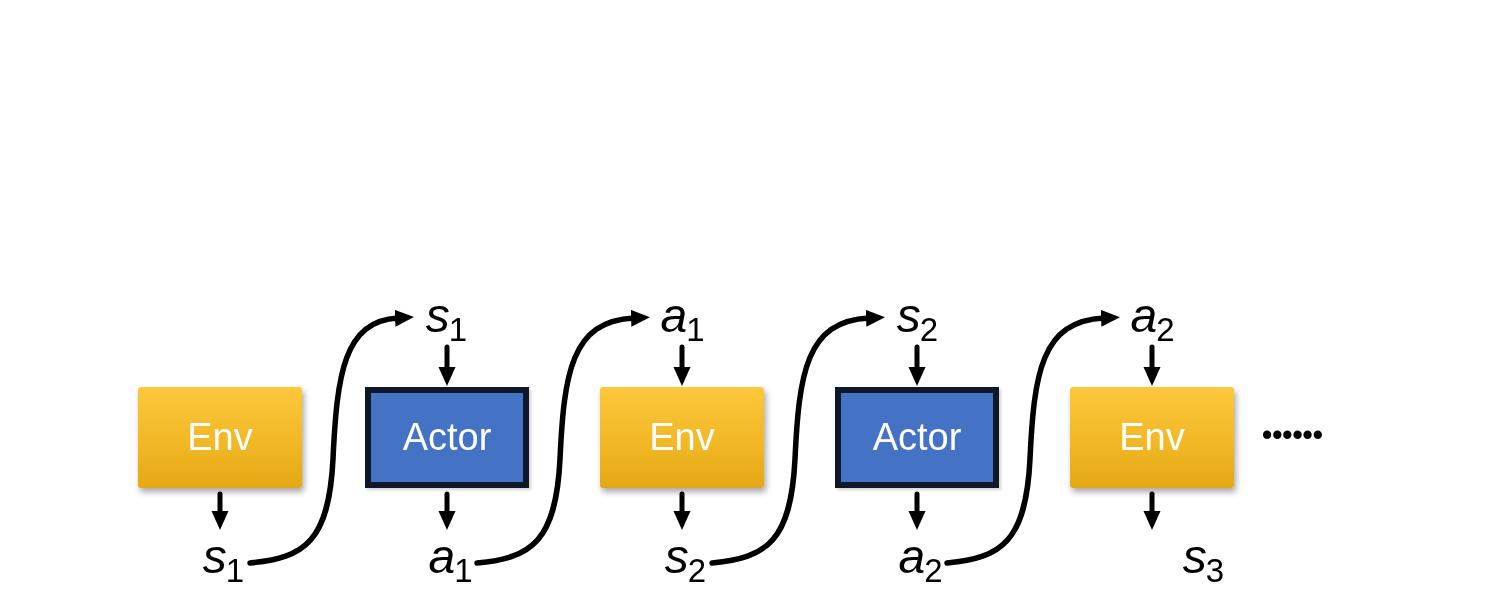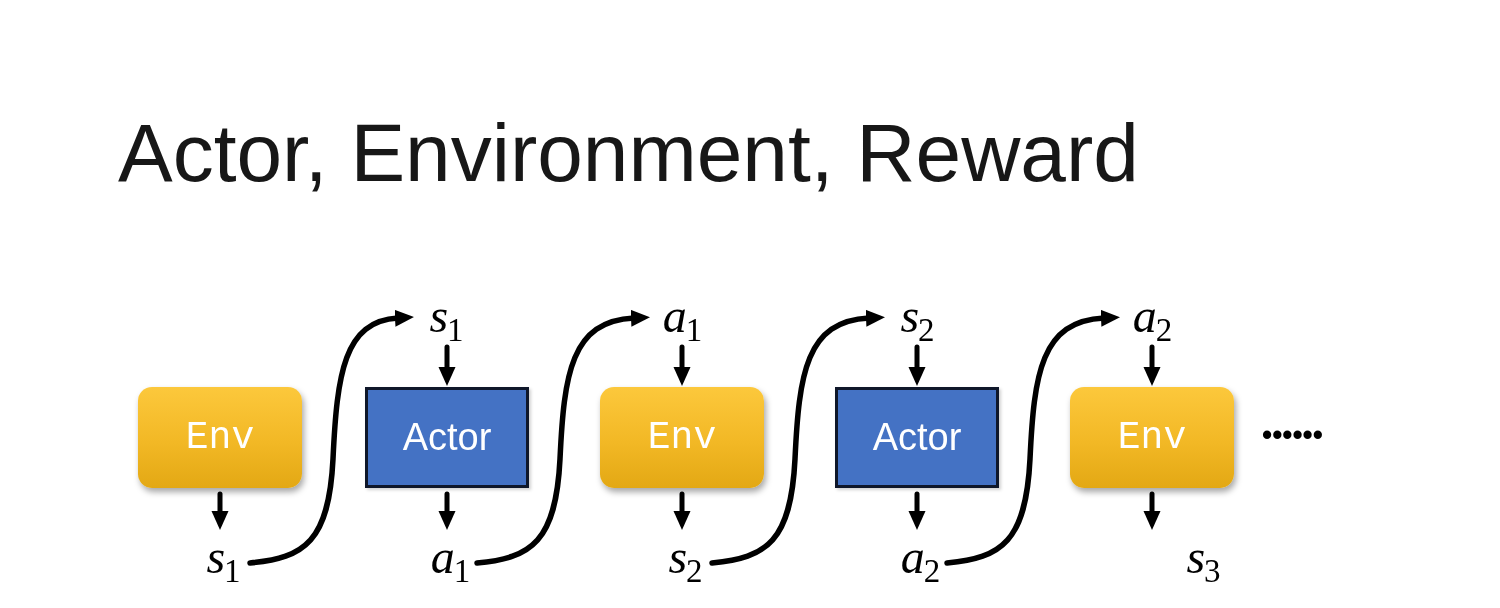--- a/index.html
+++ b/index.html
@@ -12,38 +12,37 @@
     font-size:82px; font-weight:300; color:#171717;
     white-space:nowrap; line-height:1.1;
   }
   .box {
     position:absolute; top:387px; width:164px; height:101px;
     display:flex; align-items:center; justify-content:center;
     font-size:38px; color:#ffffff; box-sizing:border-box;
   }
   .box.env {
     background:linear-gradient(180deg, #FCC83C 0%, #F2B825 55%, #E3A814 100%);
-    border-radius:14px;
+    border-radius:3px;
     box-shadow:2px 4px 6px rgba(0,0,0,0.35);
-    font-family:Liberation Mono, monospace;
   }
   .box.actor {
     background:#4472C4;
-    border:3px solid #0f172a;
+    border:6px solid #0f172a;
     box-shadow:2px 2px 3px rgba(0,0,0,0.18);
   }
   .box-1 { left:138px; }
   .box-2 { left:365px; }
   .box-3 { left:600px; }
   .box-4 { left:835px; }
   .box-5 { left:1070px; }
 
   .mlabel {
     position:absolute; transform:translateX(-50%);
-    font-family:Liberation Serif, serif; font-style:italic;
+    font-family:Liberation Sans, sans-serif; font-style:italic;
     font-size:48px; color:#000000; line-height:1; white-space:nowrap;
   }
   .mlabel sub {
     font-style:normal; font-size:33px; line-height:1;
     vertical-align:baseline; position:relative; top:9px; left:-1px;
   }
   .top-label { top:292px; }
   .bottom-label { top:533px; }
 
   .tl-1 { left:447px; }  .tl-2 { left:683px; }  .tl-3 { left:918px; }  .tl-4 { left:1153px; }
@@ -58,21 +57,20 @@
     position:absolute; left:1262px; top:421px;
     font-size:29px; font-weight:bold; color:#000000;
     letter-spacing:0px; line-height:1; white-space:nowrap;
   }
 </style>
 </head>
 <body>
 
 <div class="slide">
 
-  <div class="title">Actor, Environment, Reward</div>
 
   <svg class="arrows" viewBox="0 0 1500 608">
     <defs>
       <marker id="ah" markerUnits="userSpaceOnUse" markerWidth="24" markerHeight="24" refX="3" refY="12" orient="auto">
         <path d="M0,3.5 L19,12 L0,20.5 Z" style="fill:#000000; stroke:none;"></path>
       </marker>
     </defs>
 
     <path class="vert" d="M447,347 L447,370" marker-end="url(#ah)"></path>
     <path class="vert" d="M682,347 L682,370" marker-end="url(#ah)"></path>

